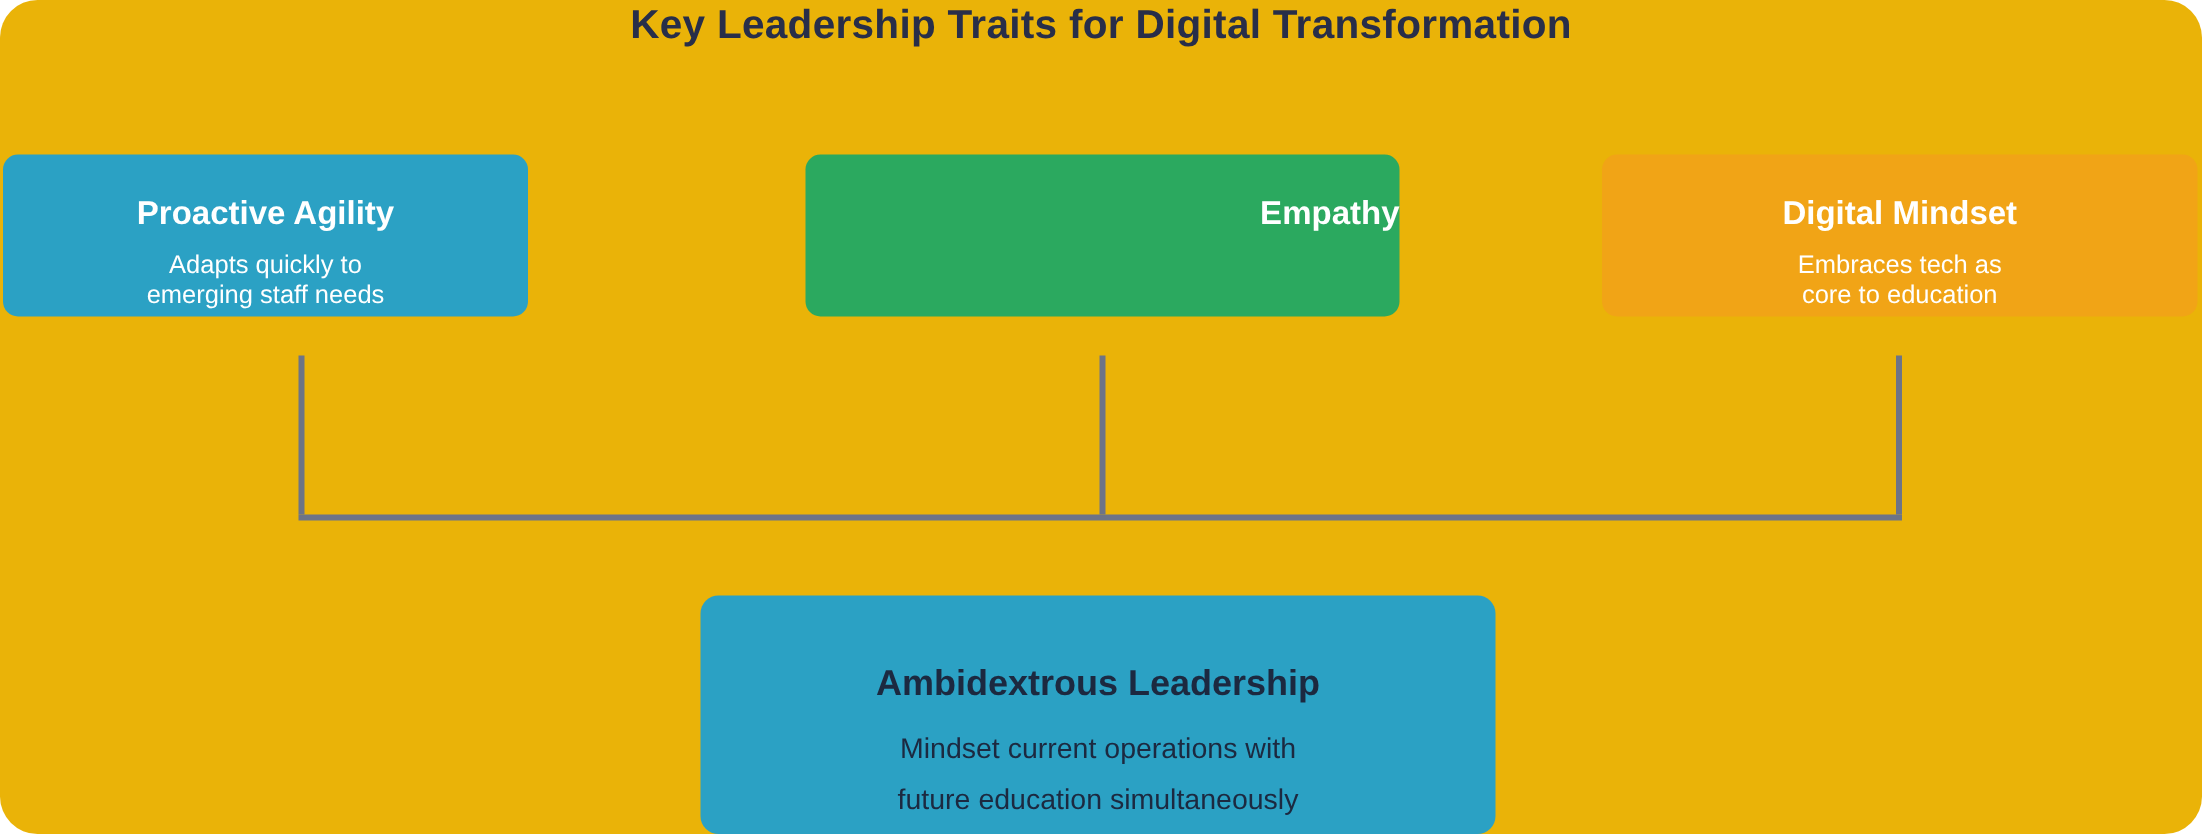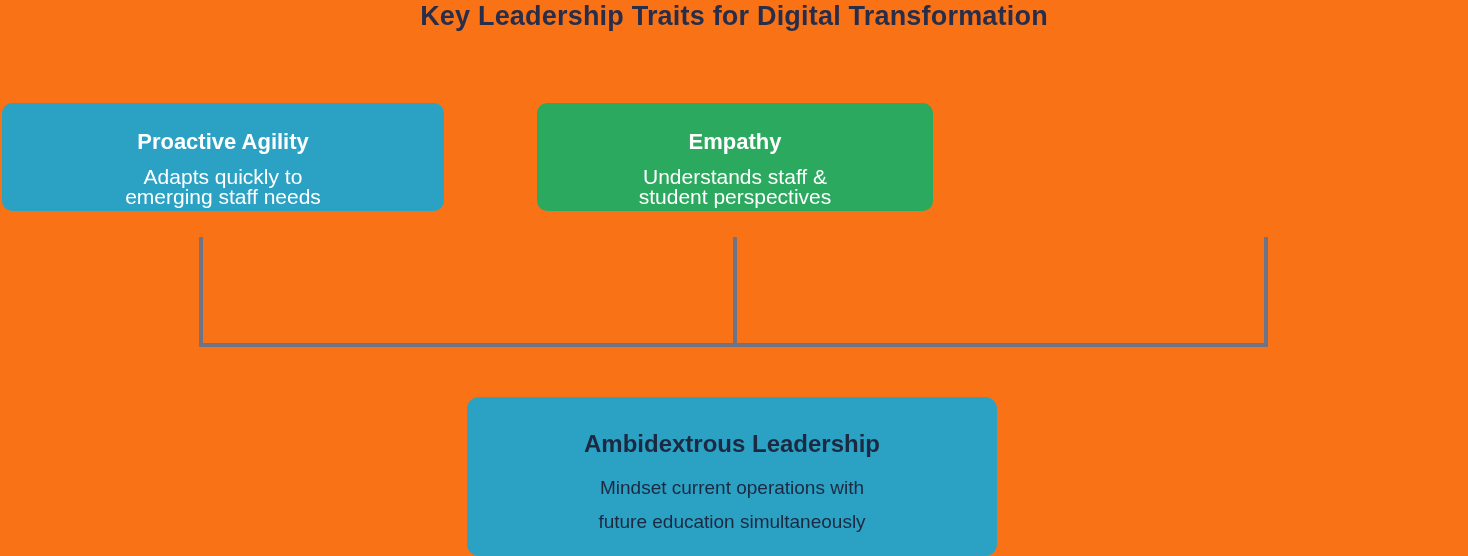--- a/index.html
+++ b/index.html
@@ -5,22 +5,23 @@
   html, body {
     margin: 0;
     padding: 0;
     background: #ffffff;
     font-family: "Liberation Sans", sans-serif;
   }
   .canvas {
     position: relative;
     width: 1468px;
     height: 556px;
-    background: #f97316;
+    background: #eab308;
     overflow: hidden;
+    border-radius: 25px;
   }
   .title {
     position: absolute;
     top: 1px;
     left: 0;
     width: 100%;
     text-align: center;
     font-size: 27px;
     line-height: 30px;
     font-weight: bold;
@@ -29,31 +30,31 @@
   .box {
     position: absolute;
     top: 103px;
     height: 108px;
     box-sizing: border-box;
     padding-top: 26px;
     border-radius: 10px;
     text-align: center;
     color: #ffffff;
   }
-  .b0 { left: 2px;    width: 442px; }
+  .b0 { left: 2px;    width: 350px; }
   .b1 { left: 537px;  width: 396px; }
   .b2 { left: 1068px; width: 397px; }
   .box-heading {
     font-size: 22px;
     line-height: 26px;
     font-weight: bold;
     margin: 0 0 12px 0;
   }
   .box-sub {
-    font-size: 21px;
+    font-size: 17px;
     line-height: 20px;
   }
   .vline {
     position: absolute;
     top: 237px;
     width: 4px;
     height: 106px;
   }
   .v0 { left: 199px; }
   .v1 { left: 733px; }
@@ -73,21 +74,21 @@
     height: 159px;
     box-sizing: border-box;
     padding-top: 30px;
     border-radius: 12px;
     text-align: center;
   }
   .outcome-heading {
     font-size: 24px;
     line-height: 26px;
     font-weight: bold;
-    margin: 4px 0 14px 0;
+    margin: 16px 0 14px 0;
   }
   .outcome-sub {
     font-size: 19px;
     line-height: 34px;
   }
 </style>
 </head>
 <body>
 
 <div class="canvas">
@@ -95,28 +96,31 @@
   <div class="title" style="color: rgb(40, 46, 73);">Key Leadership Traits for Digital Transformation</div>
 
   <div class="box b0" style="background-color: rgb(43, 161, 196);">
     <div class="box-heading">Proactive Agility</div>
     <div class="box-sub">
       <div>Adapts quickly to</div>
       <div>emerging staff needs</div>
     </div>
   </div>
 
-  <div class="box b1" style="background-color: rgb(43, 169, 95);">
+  <div class="box b1" style="background-color: rgb(43, 169, 95); text-align: right;">
     <div class="box-heading">Empathy</div>
+  </div>
+
+  <div class="box b2" style="background-color: rgb(241, 164, 22);">
+    <div class="box-heading">Digital Mindset</div>
     <div class="box-sub">
-      <div>Understands staff &amp;</div>
-      <div>student perspectives</div>
+      <div>Embraces tech as</div>
+      <div>core to education</div>
     </div>
   </div>
-
 
   <div class="vline v0" style="background-color: rgb(109, 116, 135);"></div>
   <div class="vline v1" style="background-color: rgb(109, 116, 135);"></div>
   <div class="vline v2" style="background-color: rgb(109, 116, 135);"></div>
   <div class="hline" style="background-color: rgb(109, 116, 135);"></div>
 
   <div class="outcome" style="background-color: rgb(43, 161, 196); color: rgb(28, 41, 64);">
     <div class="outcome-heading">Ambidextrous Leadership</div>
     <div class="outcome-sub">
       <div>Mindset current operations with</div>

